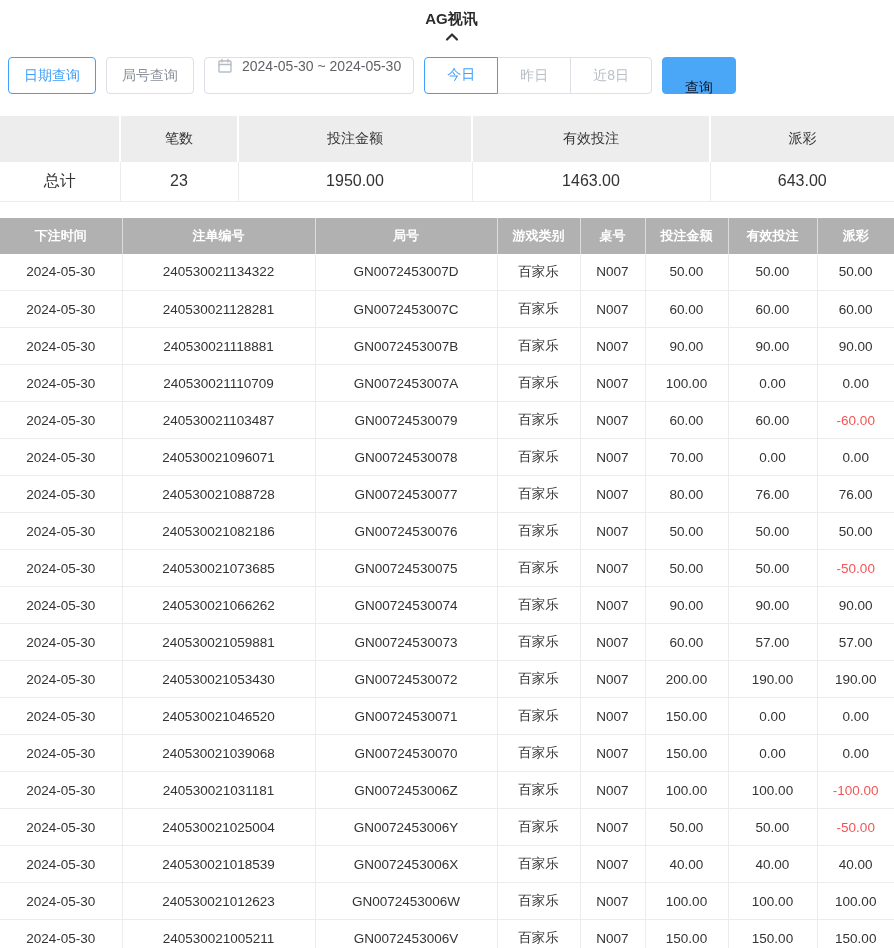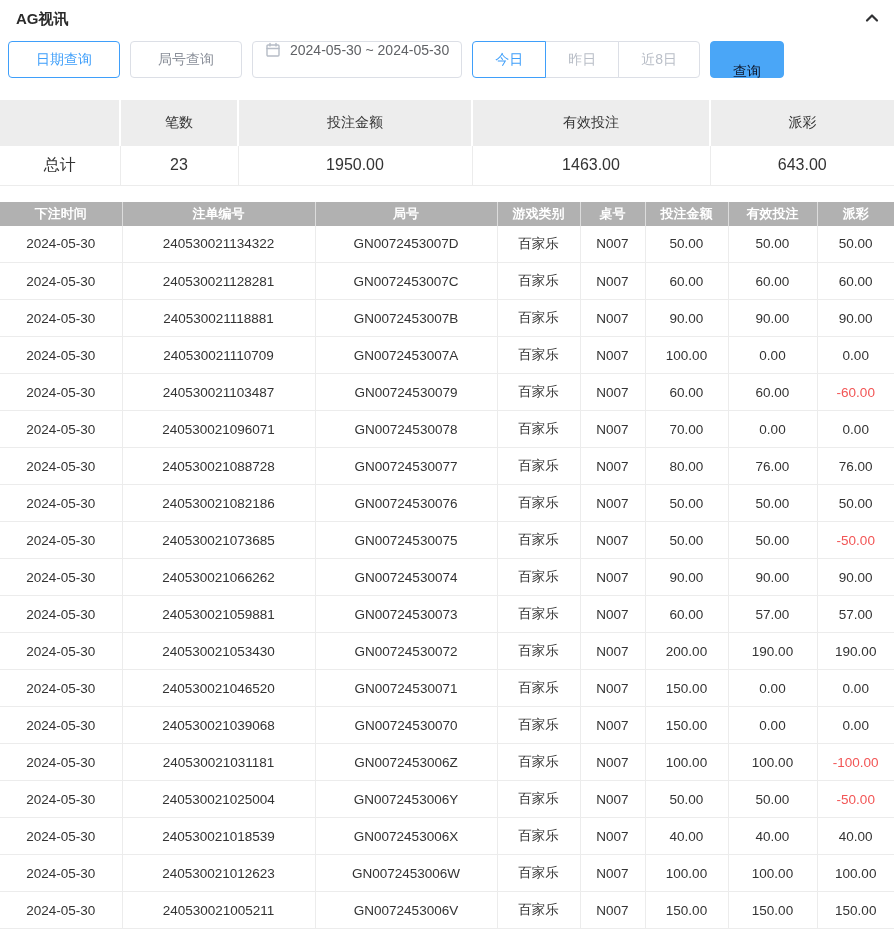--- a/index.html
+++ b/index.html
@@ -10,66 +10,67 @@
     --rec-head-bg: #b1b1b1;
     --sum-head-bg: #ededed;
   }
   html, body { background: #fff; }
   body {
     width: 894px; height: 948px; overflow: hidden;
     font-family: "Liberation Sans", "DejaVu Sans", sans-serif;
     color: #333;
   }
   .panel-header {
-    display: flex; justify-content: space-between; align-items: flex-start;
-    padding: 10px 14px 4px 16px;
+    display: flex; justify-content: space-between; align-items: center;
+    padding: 10px 14px 4px 23px;
+    flex-direction: column;
   }
   .title { font-size: 15px; font-weight: bold; color: #2b2b2b; }
   .collapse { cursor: pointer; display: flex; align-items: center; }
 
   .filter-bar {
     display: flex; align-items: center; gap: 10px;
     padding: 8px 0 8px 8px;
   }
   .btn {
     font-family: inherit; font-size: 14px; height: 37px; line-height: 35px;
-    padding: 0 27px; border-radius: 4px; background: #fff;
+    padding: 0 15px; border-radius: 4px; background: #fff;
     border: 1px solid #dcdfe6; color: #8a8f99; cursor: pointer; white-space: nowrap;
   }
   .btn.accent-outline { border-color: var(--accent); color: var(--accent); }
   .btn.primary { background: var(--primary); border-color: var(--primary); color: #0f172a; padding: 12px 22px; }
   .date-picker {
     display: flex; gap: 9px; height: 37px;
     border: 1px solid #dcdfe6; border-radius: 4px; padding: 0 12px;
     color: #606266; font-size: 14px; cursor: pointer;
   }
   .btn-group { display: flex; }
   .btn-group .btn { border-radius: 0; margin-left: -1px; padding: 0 22px; color: #b9bec7; }
-  .btn-group .btn:first-child { border-radius: 4px 0 0 4px; margin-left: 0; }
+  .btn-group .btn:first-child { border-radius: 4px 0 0 4px; margin-left: 0; font-family: Liberation Mono, monospace; }
   .btn-group .btn:last-child { border-radius: 0 4px 4px 0; }
   .btn-group .btn.active { border-color: var(--accent); color: var(--accent); position: relative; z-index: 1; }
 
   table { border-collapse: collapse; width: 894px; table-layout: fixed; }
 
   .summary { margin-top: 14px; }
   .summary th {
     background: var(--sum-head-bg); height: 46px; font-size: 14px;
     font-weight: normal; color: #333; border-right: 2px solid #fff;
   }
   .summary th:last-child { border-right: none; }
   .summary td {
     height: 39px; text-align: center; font-size: 16px; color: #333;
     border-right: 1px solid #ececec; border-bottom: 1px solid #ececec;
   }
   .summary td:last-child { border-right: none; }
 
   .records { margin-top: 16px; }
   .records th {
     background: var(--rec-head-bg); color: #fff; font-size: 13px; font-weight: bold;
-    height: 24px; border-right: 1px solid rgba(255,255,255,0.55);
+    height: 36px; border-right: 1px solid rgba(255,255,255,0.55);
   }
   .records th:last-child { border-right: none; }
   .records td {
     height: 37px; text-align: center; font-size: 13.5px; color: #333;
     border-right: 1px solid #ececec; border-bottom: 1px solid #ececec;
     overflow: hidden; white-space: nowrap;
   }
   .records td:last-child { border-right: none; }
   .records td.neg { color: var(--negative); }
 </style>

